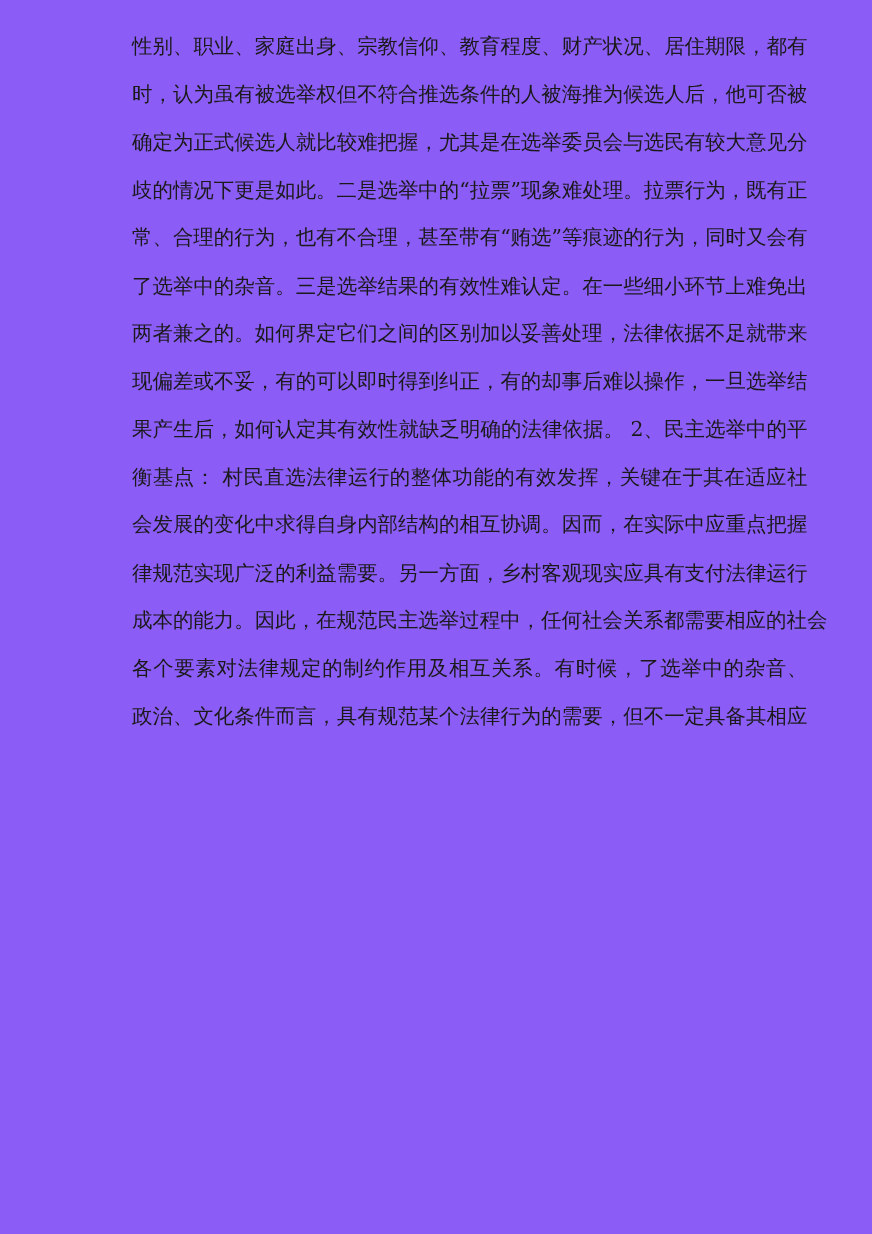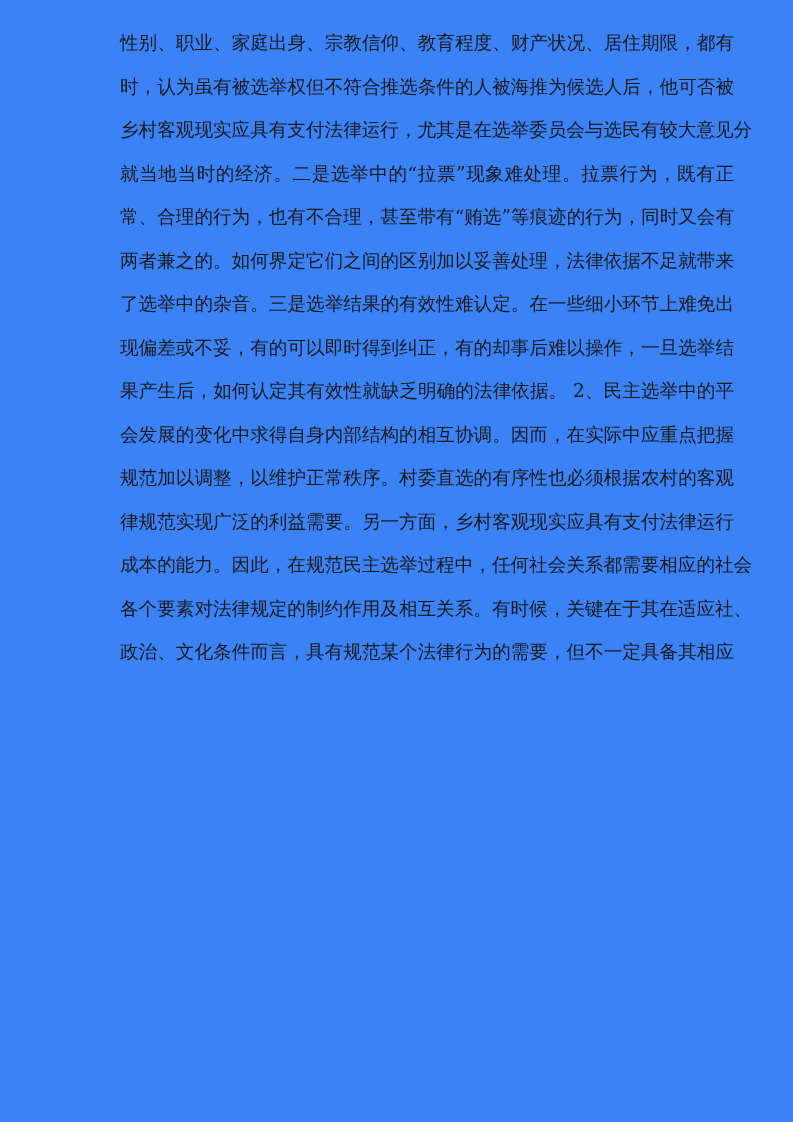--- a/index.html
+++ b/index.html
@@ -12,21 +12,21 @@
       height: 1122px;
       position: relative;
       overflow: hidden;
     }
     .page {
       position: absolute;
       left: 0;
       top: 0;
       width: 793px;
       height: 1122px;
-      background: #3b82f6;
+      background: #8b5cf6;
     }
     .body-text {
       position: absolute;
       left: 120px;
       top: 21px;
       width: 614px;
       margin: 0;
       padding: 0;
     }
     .line {
@@ -45,27 +45,27 @@
       text-align-last: justify;
     }
   </style>
 </head>
 <body>
 
 <div class="page">
   <div class="body-text">
     <span class="line">性别、职业、家庭出身、宗教信仰、教育程度、财产状况、居住期限，都有</span>
     <span class="line">时，认为虽有被选举权但不符合推选条件的人被海推为候选人后，他可否被</span>
-    <span class="line">乡村客观现实应具有支付法律运行，尤其是在选举委员会与选民有较大意见分</span>
-    <span class="line">就当地当时的经济。二是选举中的“拉票”现象难处理。拉票行为，既有正</span>
+    <span class="line">确定为正式候选人就比较难把握，尤其是在选举委员会与选民有较大意见分</span>
+    <span class="line">歧的情况下更是如此。二是选举中的“拉票”现象难处理。拉票行为，既有正</span>
     <span class="line">常、合理的行为，也有不合理，甚至带有“贿选”等痕迹的行为，同时又会有</span>
+    <span class="line">了选举中的杂音。三是选举结果的有效性难认定。在一些细小环节上难免出</span>
     <span class="line">两者兼之的。如何界定它们之间的区别加以妥善处理，法律依据不足就带来</span>
-    <span class="line">了选举中的杂音。三是选举结果的有效性难认定。在一些细小环节上难免出</span>
     <span class="line">现偏差或不妥，有的可以即时得到纠正，有的却事后难以操作，一旦选举结</span>
     <span class="line">果产生后，如何认定其有效性就缺乏明确的法律依据。 2、民主选举中的平</span>
+    <span class="line">衡基点： 村民直选法律运行的整体功能的有效发挥，关键在于其在适应社</span>
     <span class="line">会发展的变化中求得自身内部结构的相互协调。因而，在实际中应重点把握</span>
-    <span class="line">规范加以调整，以维护正常秩序。村委直选的有序性也必须根据农村的客观</span>
     <span class="line">律规范实现广泛的利益需要。另一方面，乡村客观现实应具有支付法律运行</span>
     <span class="line">成本的能力。因此，在规范民主选举过程中，任何社会关系都需要相应的社会</span>
-    <span class="line">各个要素对法律规定的制约作用及相互关系。有时候，关键在于其在适应社、</span>
+    <span class="line">各个要素对法律规定的制约作用及相互关系。有时候，了选举中的杂音、</span>
     <span class="line last">政治、文化条件而言，具有规范某个法律行为的需要，但不一定具备其相应</span>
   </div>
 </div>
 
 </body></html>

